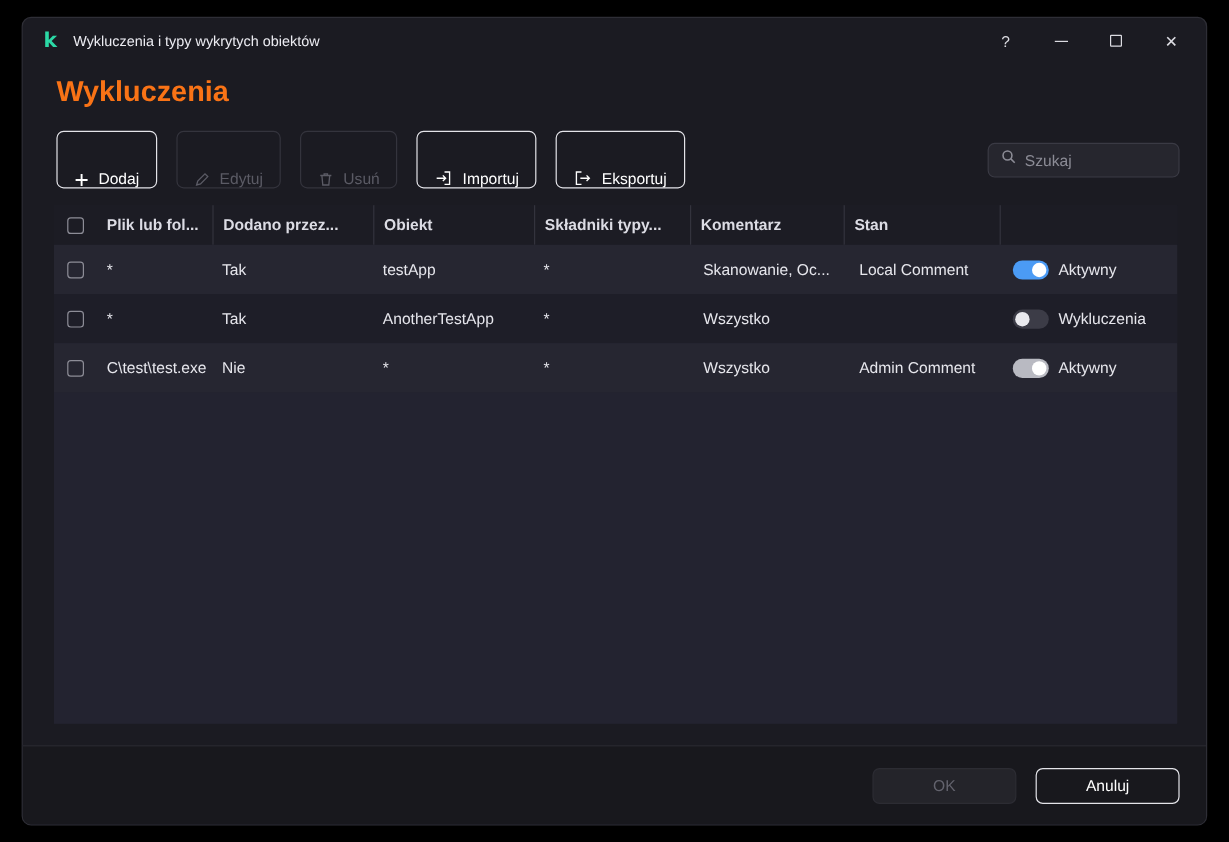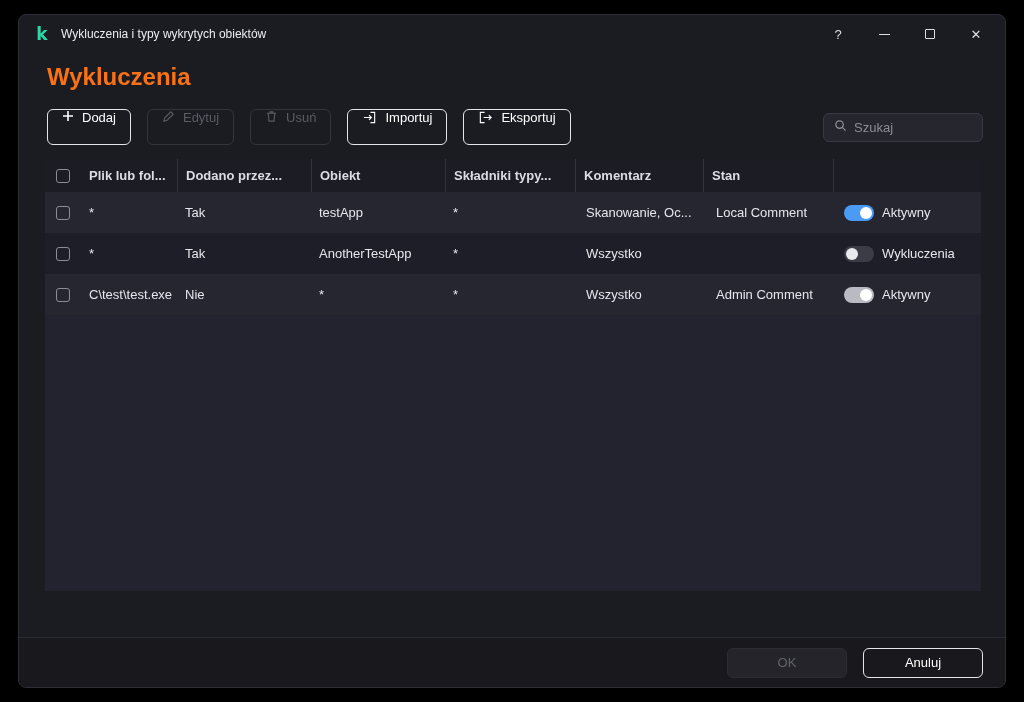--- a/index.html
+++ b/index.html
@@ -18,21 +18,21 @@
   .winbtn { width:46px; height:32px; display:flex; align-items:center; justify-content:center;
     color:#dcdce2; font-size:13px; cursor:default; }
   .winbtn .maxbox { width:10px; height:10px; border:1px solid #dcdce2; border-radius:1px; }
   .winbtn .minline { width:11px; height:1px; background:#dcdce2; }
 
   
   .page-title { font-size:24px; font-weight:700; color:#f97316; margin:10px 0 0 28px; }
 
   
   .toolbar { display:flex; align-items:center; margin:18px 22px 0 28px; }
-  .btn { display:flex; align-items:flex-start; gap:8px; height:36px; padding:0 14px;
+  .btn { display:flex; align-items:flex-end; gap:8px; height:48px; padding:0 14px;
     border:1px solid #e4e4e9; border-radius:6px; background:transparent; color:#fff;
     font-size:13px; cursor:pointer; }
   .btn.disabled { border-color:#34343d; color:#5b5b65; cursor:default; }
   .btn + .btn { margin-left:16px; }
   .btn svg { display:block; }
   .toolbar .spacer { flex:1; }
 
   .searchbox { display:flex; align-items:center; gap:7px; width:160px; height:29px;
     background:#26262e; border:1px solid #3a3a44; border-radius:6px; padding:0 10px; }
   .searchbox input { flex:1; min-width:0; background:transparent; border:none; outline:none;
@@ -67,21 +67,21 @@
   .toggle { width:30px; height:16px; border-radius:9px; position:relative; flex:0 0 auto; }
   .toggle .knob { position:absolute; top:2px; width:12px; height:12px; border-radius:50%; background:#fff; }
   .toggle.on .knob { right:2px; }
   .toggle.off .knob { left:2px; }
   .toggle.t-blue { background:#4b9bf5; }
   .toggle.t-gray { background:#b9bac2; }
   .toggle.t-dark { background:#3c3c47; }
   .toggle.t-dark .knob { background:#e9e9ee; }
 
   
-  .footer { margin-top:auto; height:50px; background:#18181d; border-top:1px solid #2a2a31;
+  .footer { margin-top:auto; height:66px; background:#18181d; border-top:1px solid #2a2a31;
     display:flex; align-items:center; justify-content:flex-end; gap:16px; padding-right:22px; flex:0 0 auto; }
   .fbtn { width:120px; height:30px; border-radius:6px; font-size:13px; display:flex;
     align-items:center; justify-content:center; cursor:pointer; }
   .fbtn.ok { background:#24242a; color:#63636d; border:1px solid #2c2c33; cursor:default; }
   .fbtn.cancel { background:transparent; color:#fff; border:1px solid #e4e4e9; }
 </style>
 </head>
 <body>
 
 <div class="window">

